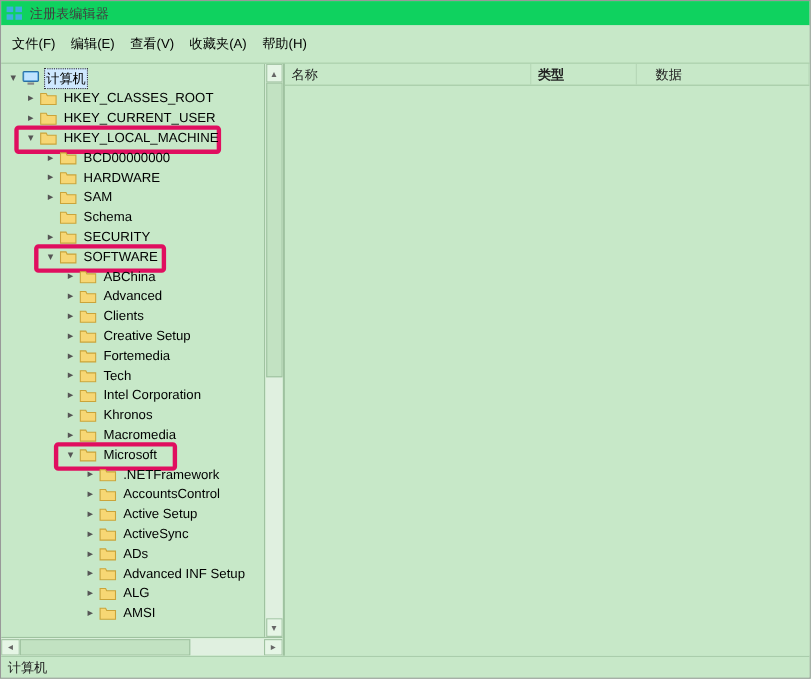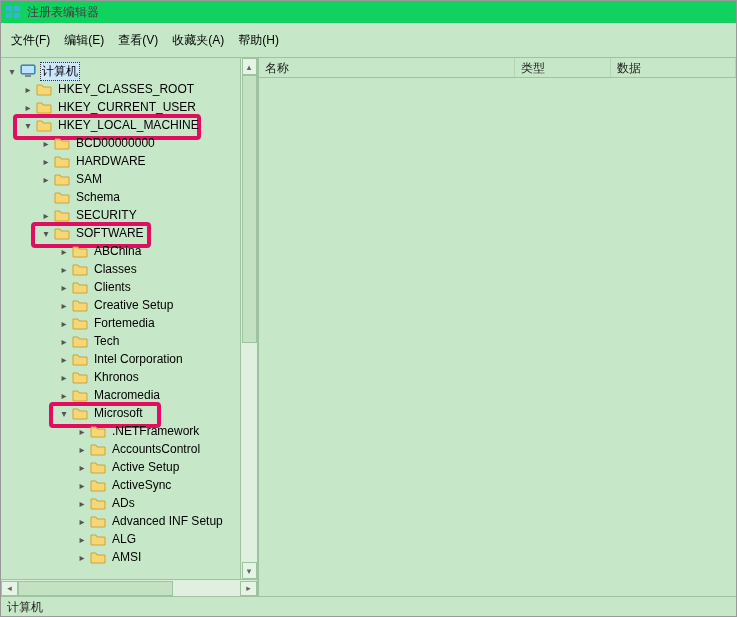--- a/index.html
+++ b/index.html
@@ -16,23 +16,23 @@
   .exp { width: 14px; height: 14px; display: inline-flex; align-items: center; justify-content: center; color: #555; font-size: 10px; margin-right: 1px; cursor: pointer; flex-shrink:0;}
   .exp.blank { visibility: hidden; }
   .icon { width: 16px; height: 14px; margin-right: 4px; flex-shrink:0; position:relative; }
   .icon.computer svg, .icon.folder svg { width: 16px; height: 14px; display:block; }
   .label { padding: 0 2px; }
   .label.sel { background: #cfe8ff; border: 1px dotted #333; padding: 0 1px;}
   .hl-box { position: absolute; border: 4px solid #e00e5f; border-radius: 4px; pointer-events: none; }
   .list-pane { flex: 1; background: #c7e8c8; display: flex; flex-direction: column; }
   .list-header { height: 20px; background: #c7e8c8; border-bottom: 1px solid #9fc2a0; display: flex; }
   .list-header .col { border-right: 1px solid #b5d6b6; padding: 2px 6px; color: #222; }
-  .col.name { width: 256px; }
-  .col.type { width: 96px; }
-  .col.data { flex: 1; }
+  .col.name { width: 224px; }
+  .col.type { width: 96px; font-weight: bold; }
+  .col.data { flex: 1; margin-left: 11px; }
   .list-body { flex: 1; background: #c7e8c8; }
   .hscroll { height: 17px; background: #d8efd8; border-top: 1px solid #9fc2a0; display: flex; align-items: center; }
   .hscroll .btn { width: 17px; height: 15px; background: #e5f5e5; border: 1px solid #9fc2a0; display:flex;align-items:center;justify-content:center;font-size:9px;color:#666;}
   .hscroll .track { flex:1; height: 15px; background: #e0f0e0; position:relative; }
   .hscroll .thumb { position:absolute; left:0; top:0; height:100%; width:70%; background:#c2e2c2; border:1px solid #9fc2a0;}
   .vscroll { position:absolute; right:0; top:0; bottom:17px; width:17px; background:#d8efd8; border-left:1px solid #9fc2a0; display:flex; flex-direction:column;}
   .vscroll .btn { height:17px; width:15px; margin:0 auto; background:#e5f5e5; border:1px solid #9fc2a0; display:flex;align-items:center;justify-content:center;font-size:9px;color:#666;}
   .vscroll .track { flex:1; position:relative; width:15px; margin:0 auto; background:#e0f0e0;}
   .vscroll .thumb { position:absolute; top:0; left:0; width:100%; height:55%; background:#c2e2c2; border:1px solid #9fc2a0;}
   .statusbar { height: 20px; background: #c7e8c8; border-top: 1px solid #9fc2a0; padding: 2px 6px; color: #222; }
@@ -171,21 +171,21 @@
             </span>
           <span class="label">ABChina</span>
         </div>
         <div class="tree-row" style="padding-left:54px">
           <span class="exp">▸</span>
           <span class="icon folder">
               <svg viewBox="0 0 16 14">
                 <path d="M1 3 h5 l1 2 h8 v8 h-14 z" fill="#f7d774" stroke="#caa43a"></path>
               </svg>
             </span>
-          <span class="label">Classes</span>
+          <span class="label">Advanced</span>
         </div>
         <div class="tree-row" style="padding-left:54px">
           <span class="exp">▸</span>
           <span class="icon folder">
               <svg viewBox="0 0 16 14">
                 <path d="M1 3 h5 l1 2 h8 v8 h-14 z" fill="#f7d774" stroke="#caa43a"></path>
               </svg>
             </span>
           <span class="label">Clients</span>
         </div>

